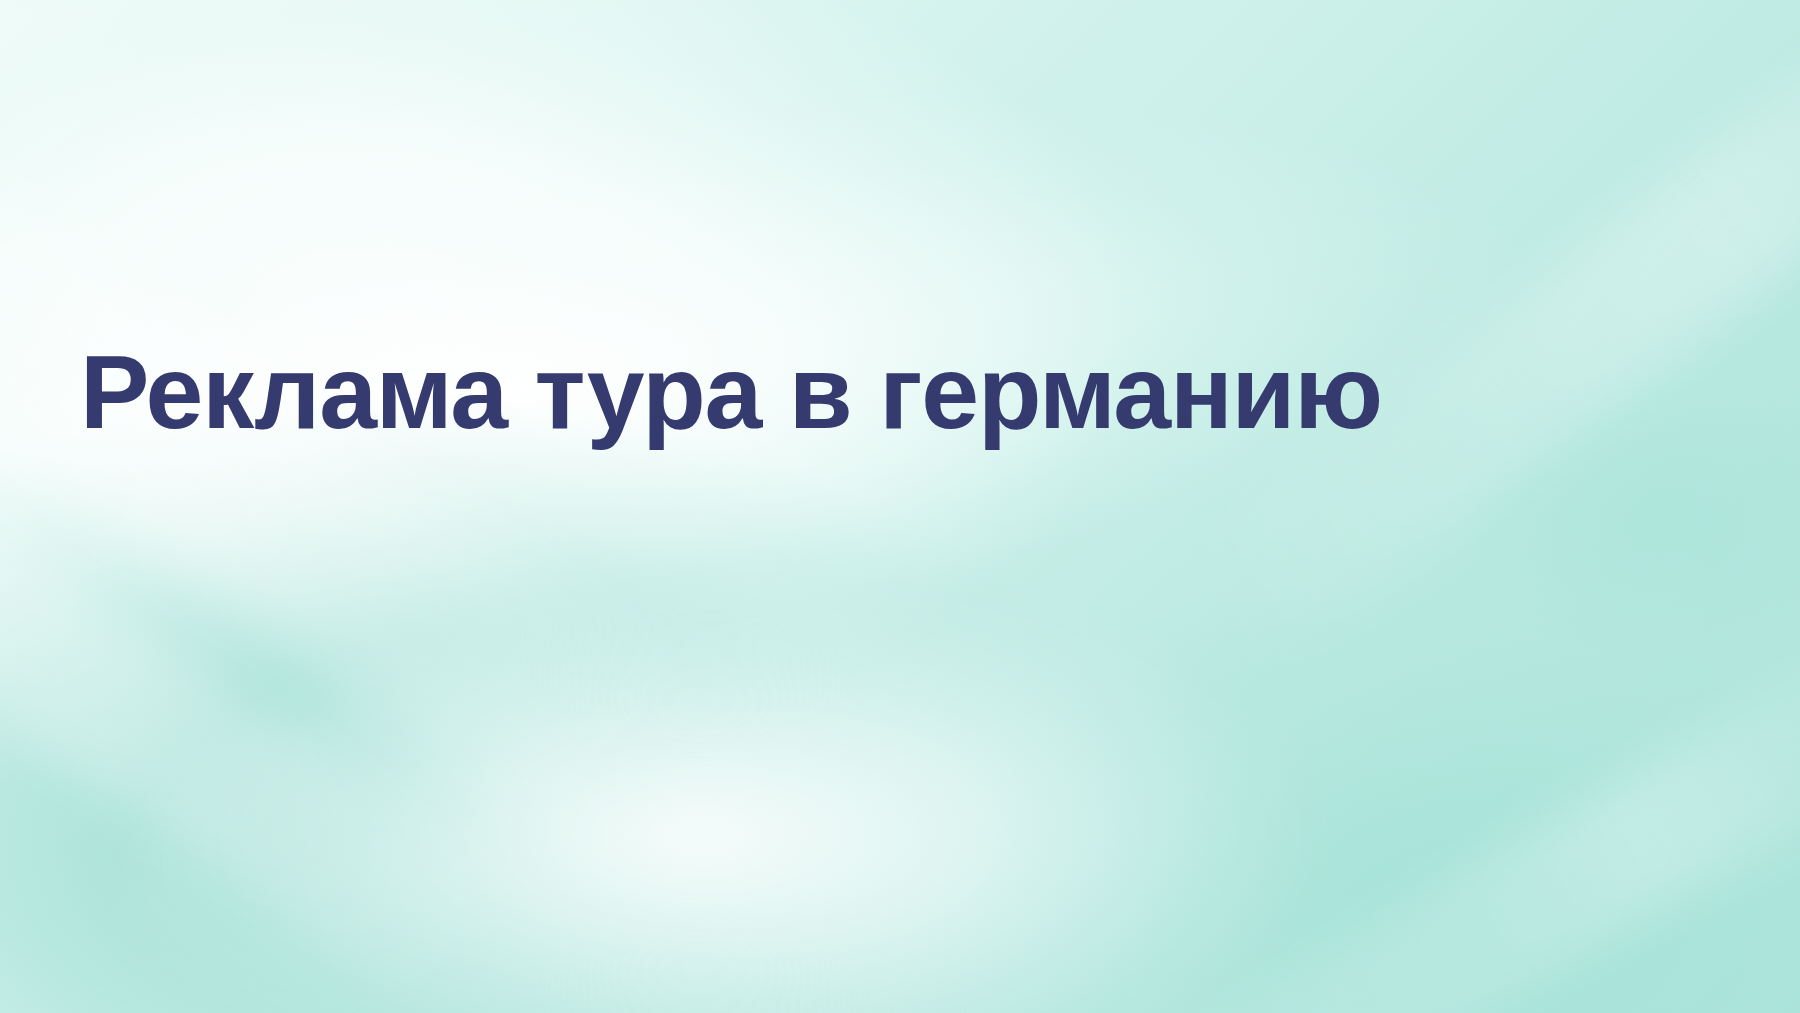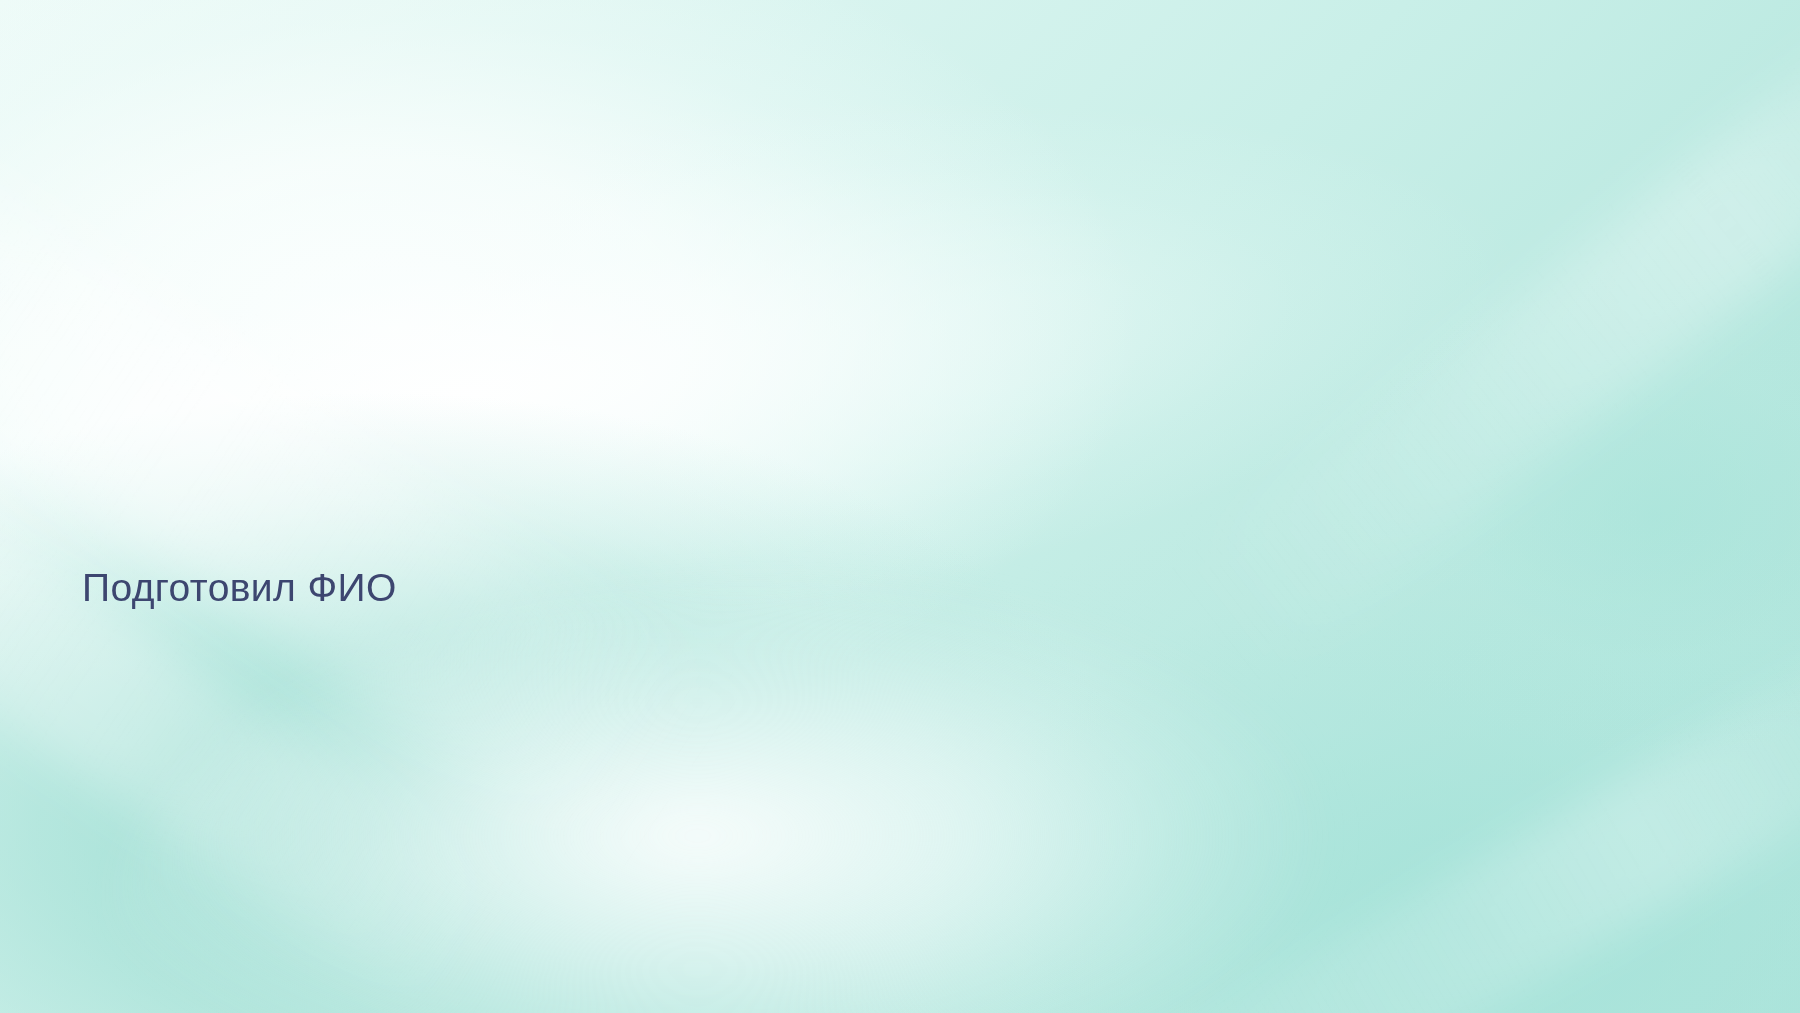--- a/index.html
+++ b/index.html
@@ -241,16 +241,16 @@
 
   <div class="waves">
     <div class="bg-crescent"></div>
     <div class="bg-streak-left"></div>
     <div class="bg-streak-left2"></div>
     <div class="bg-streak-right"></div>
     <div class="bg-streak-br"></div>
   </div>
 
   <div class="content">
-    <p class="slide-subtitle">Подготовил ФИО</p>
+    <h1 class="slide-title">Реклама тура в германию</h1>
   </div>
 
 </div>
 
 </body></html>

